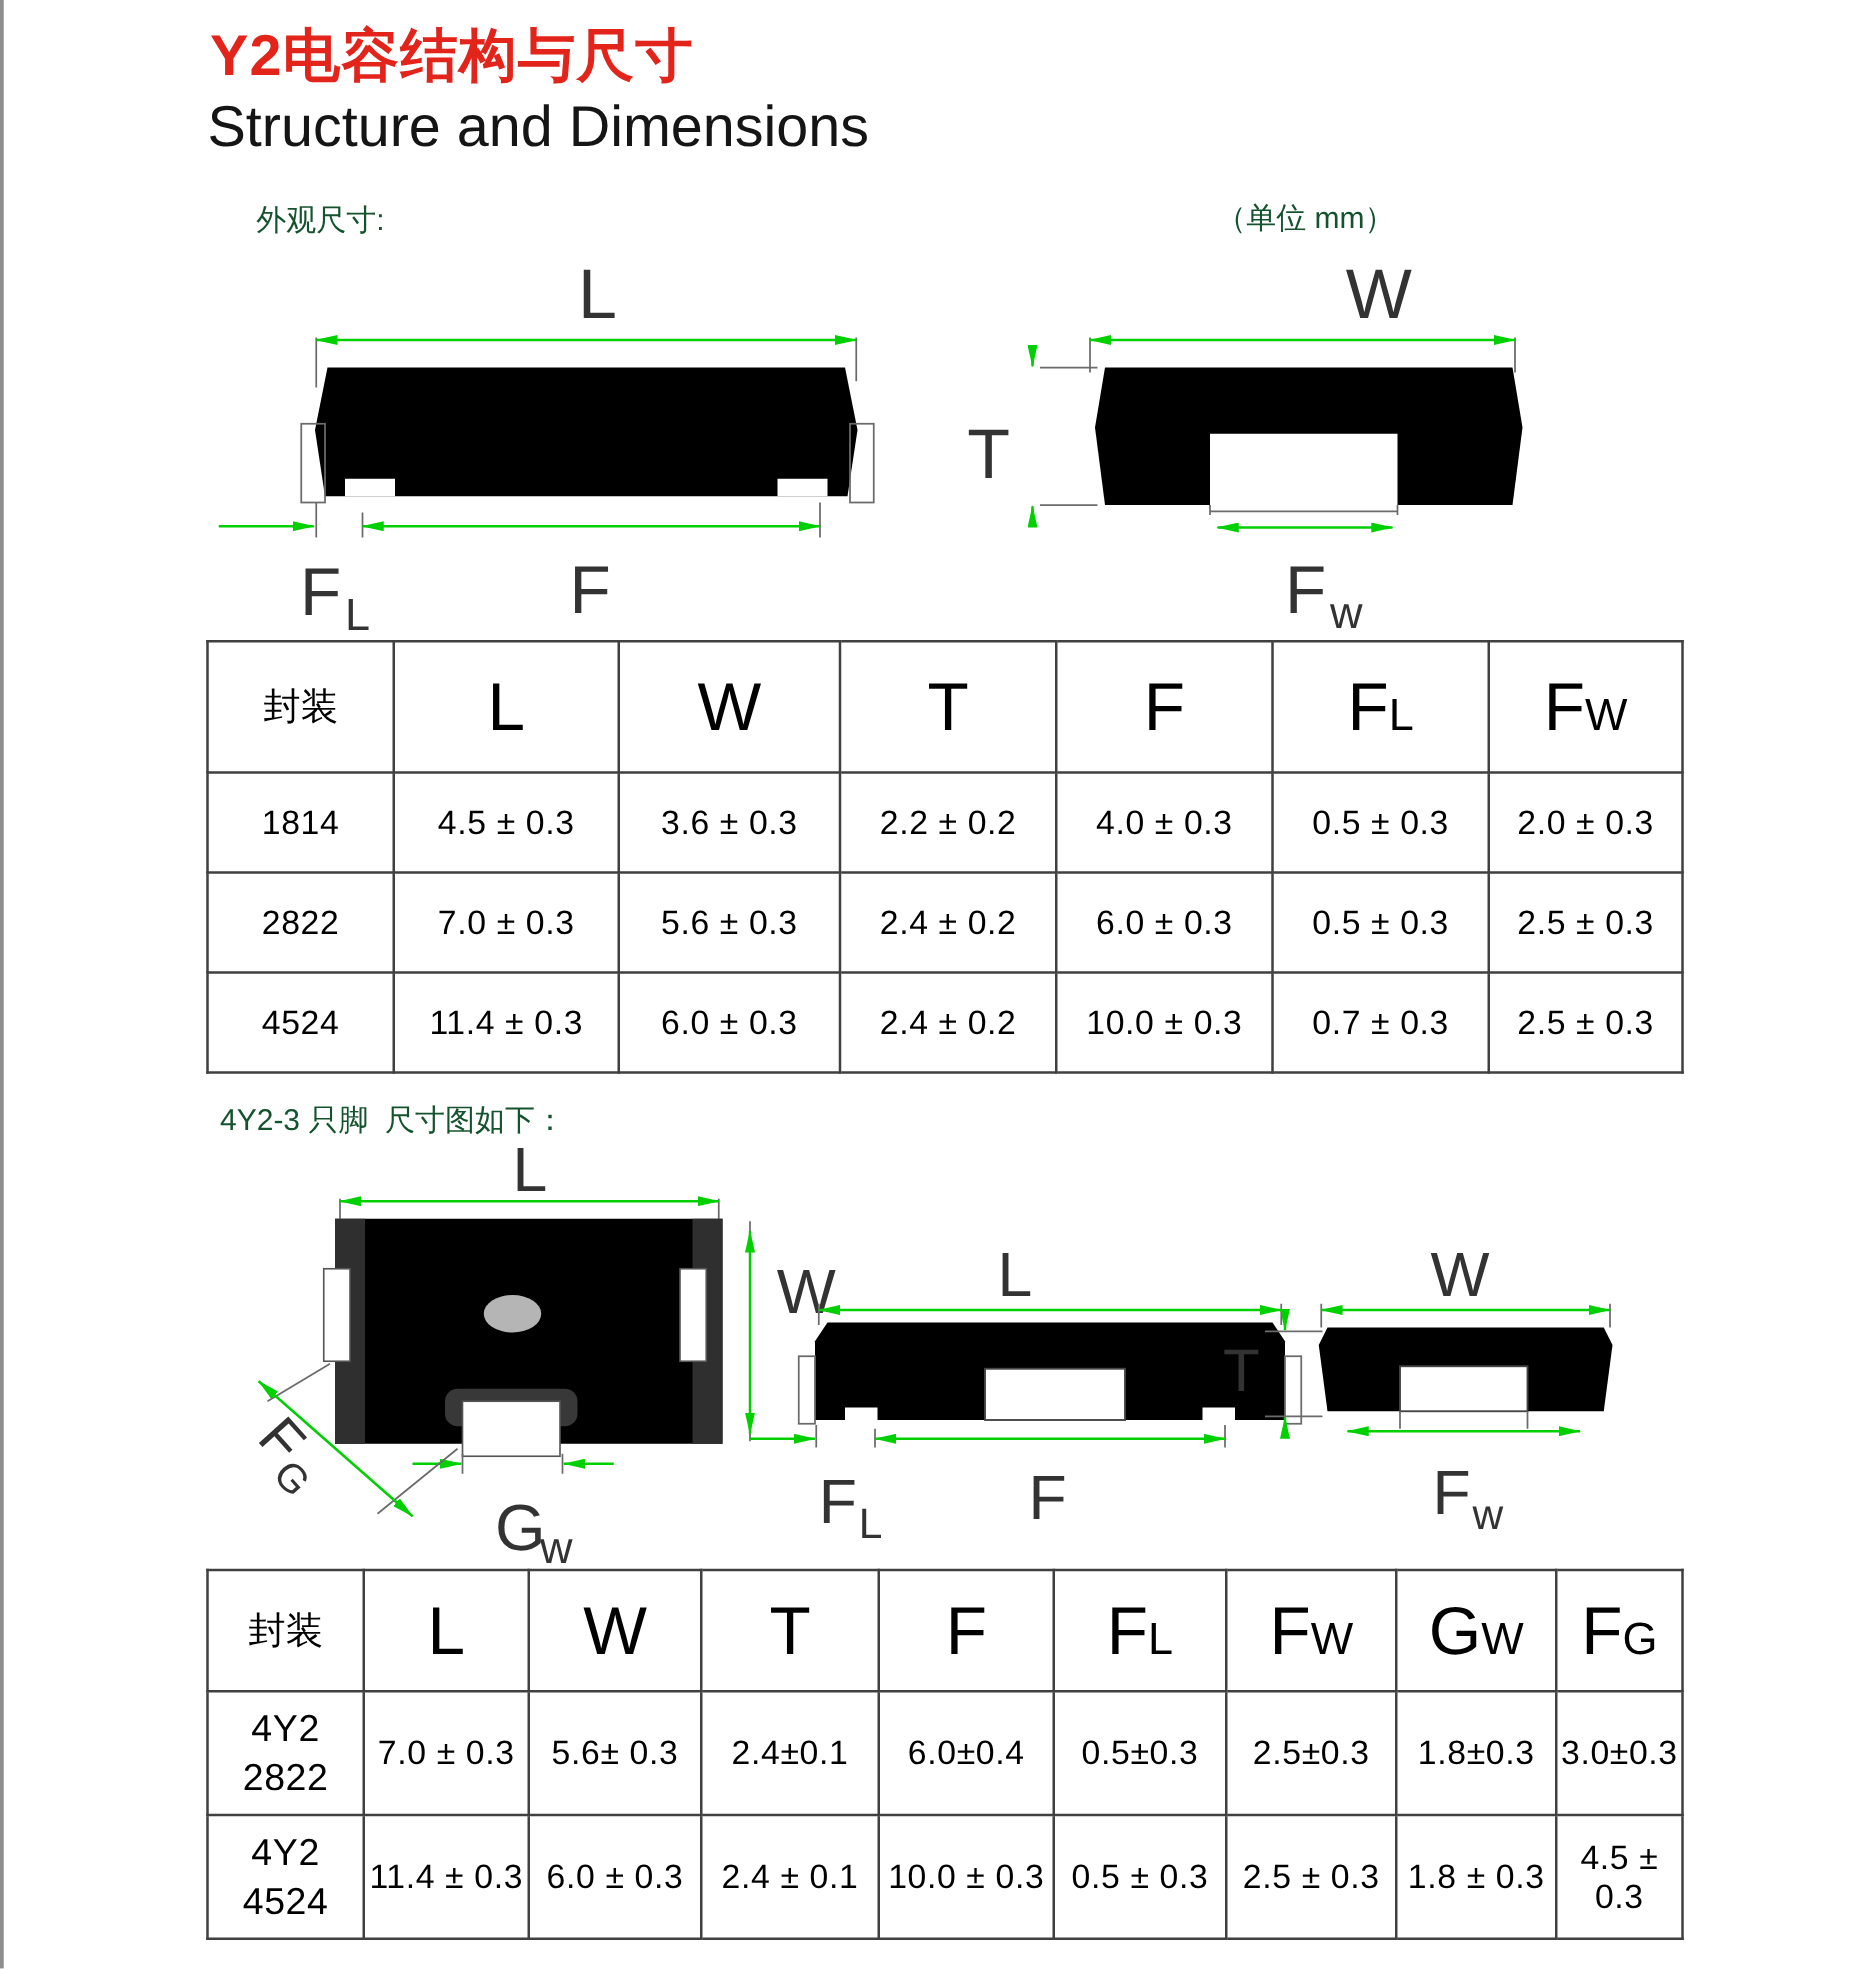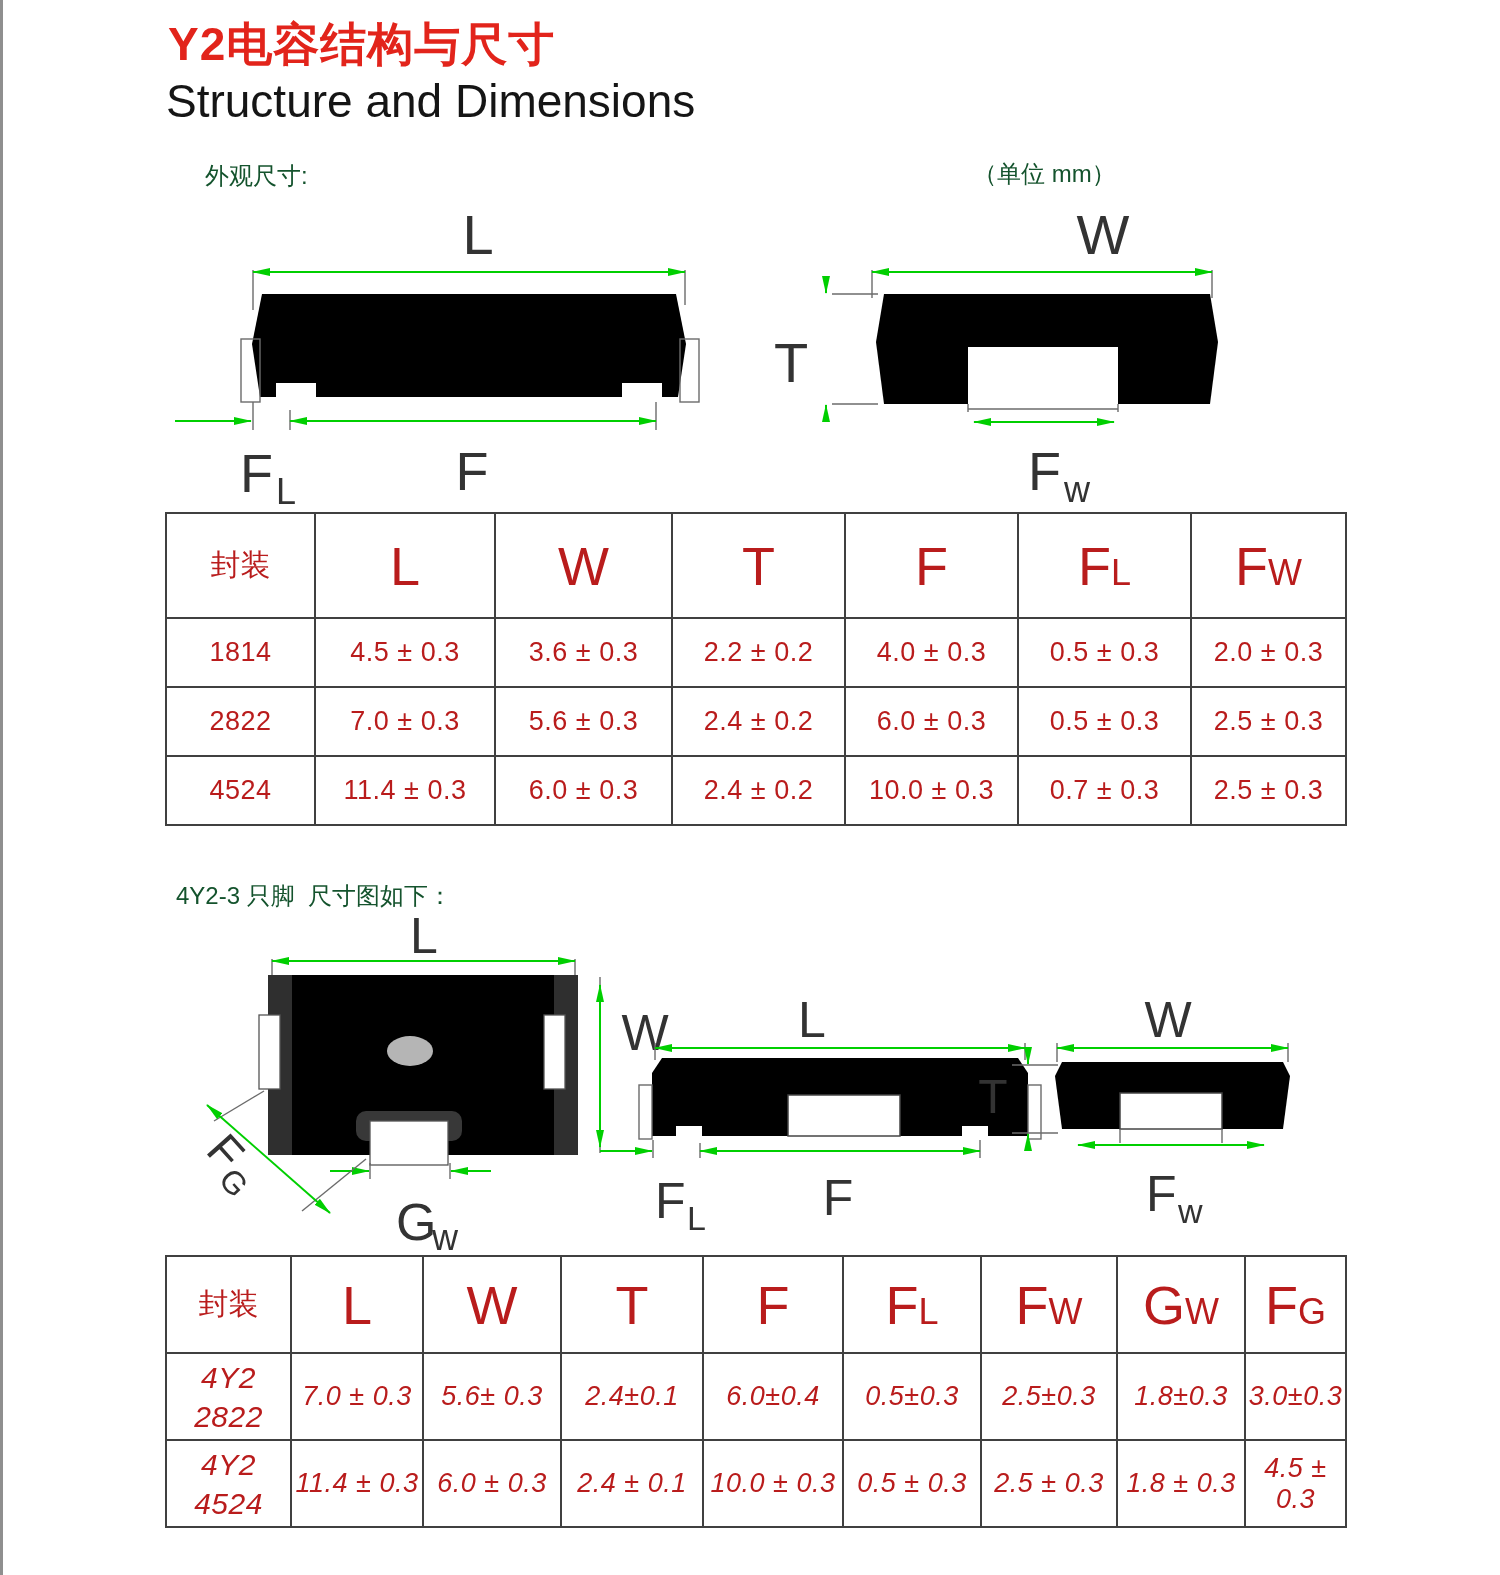--- a/index.html
+++ b/index.html
@@ -17,25 +17,25 @@
   .svg1{top:190px;}
   .svg2{top:915px;}
   .g{stroke:#00CF00;stroke-width:2;fill:none;}
   .x{stroke:#6b6b6b;stroke-width:1.4;fill:none;}
   .blk{fill:#000;stroke:none;}
   .dimtxt{fill:#333;font-family:"Liberation Sans","DejaVu Sans",sans-serif;font-weight:400;}
   .mid{text-anchor:middle;}
   table{position:absolute;left:165px;border-collapse:collapse;table-layout:fixed;background:#fff;}
   .t1{top:512px;width:1181px;}
   .t2{top:1255px;width:1181px;}
-  th,td{border:2px solid #404040;text-align:center;vertical-align:middle;padding:0;color:#b91c1c;
+  th,td{border:2px solid #404040;text-align:center;vertical-align:middle;padding:0;color:#000000;
         font-weight:400;overflow:hidden;}
   td{font-size:27px;letter-spacing:0.5px;}
-  .t1 tr.head{height:105px;} .t1 tr.r{height:69px;padding-left:18px;}
-  .t2 tr.head{height:97px;}  .t2 tr.r{height:87px;font-style:italic;}
+  .t1 tr.head{height:105px;} .t1 tr.r{height:80px;padding-left:18px;}
+  .t2 tr.head{height:97px;}  .t2 tr.r{height:99px;}
   .h-main{font-size:54px;}
   .h-sub{font-size:36px;}
   .pkg-h .h-main{font-size:30px;}
   .pkgcell{font-size:30px;line-height:1.3;}
 </style>
 </head>
 <body>
 
 <div class="page">
   <div class="page-edge"></div>

